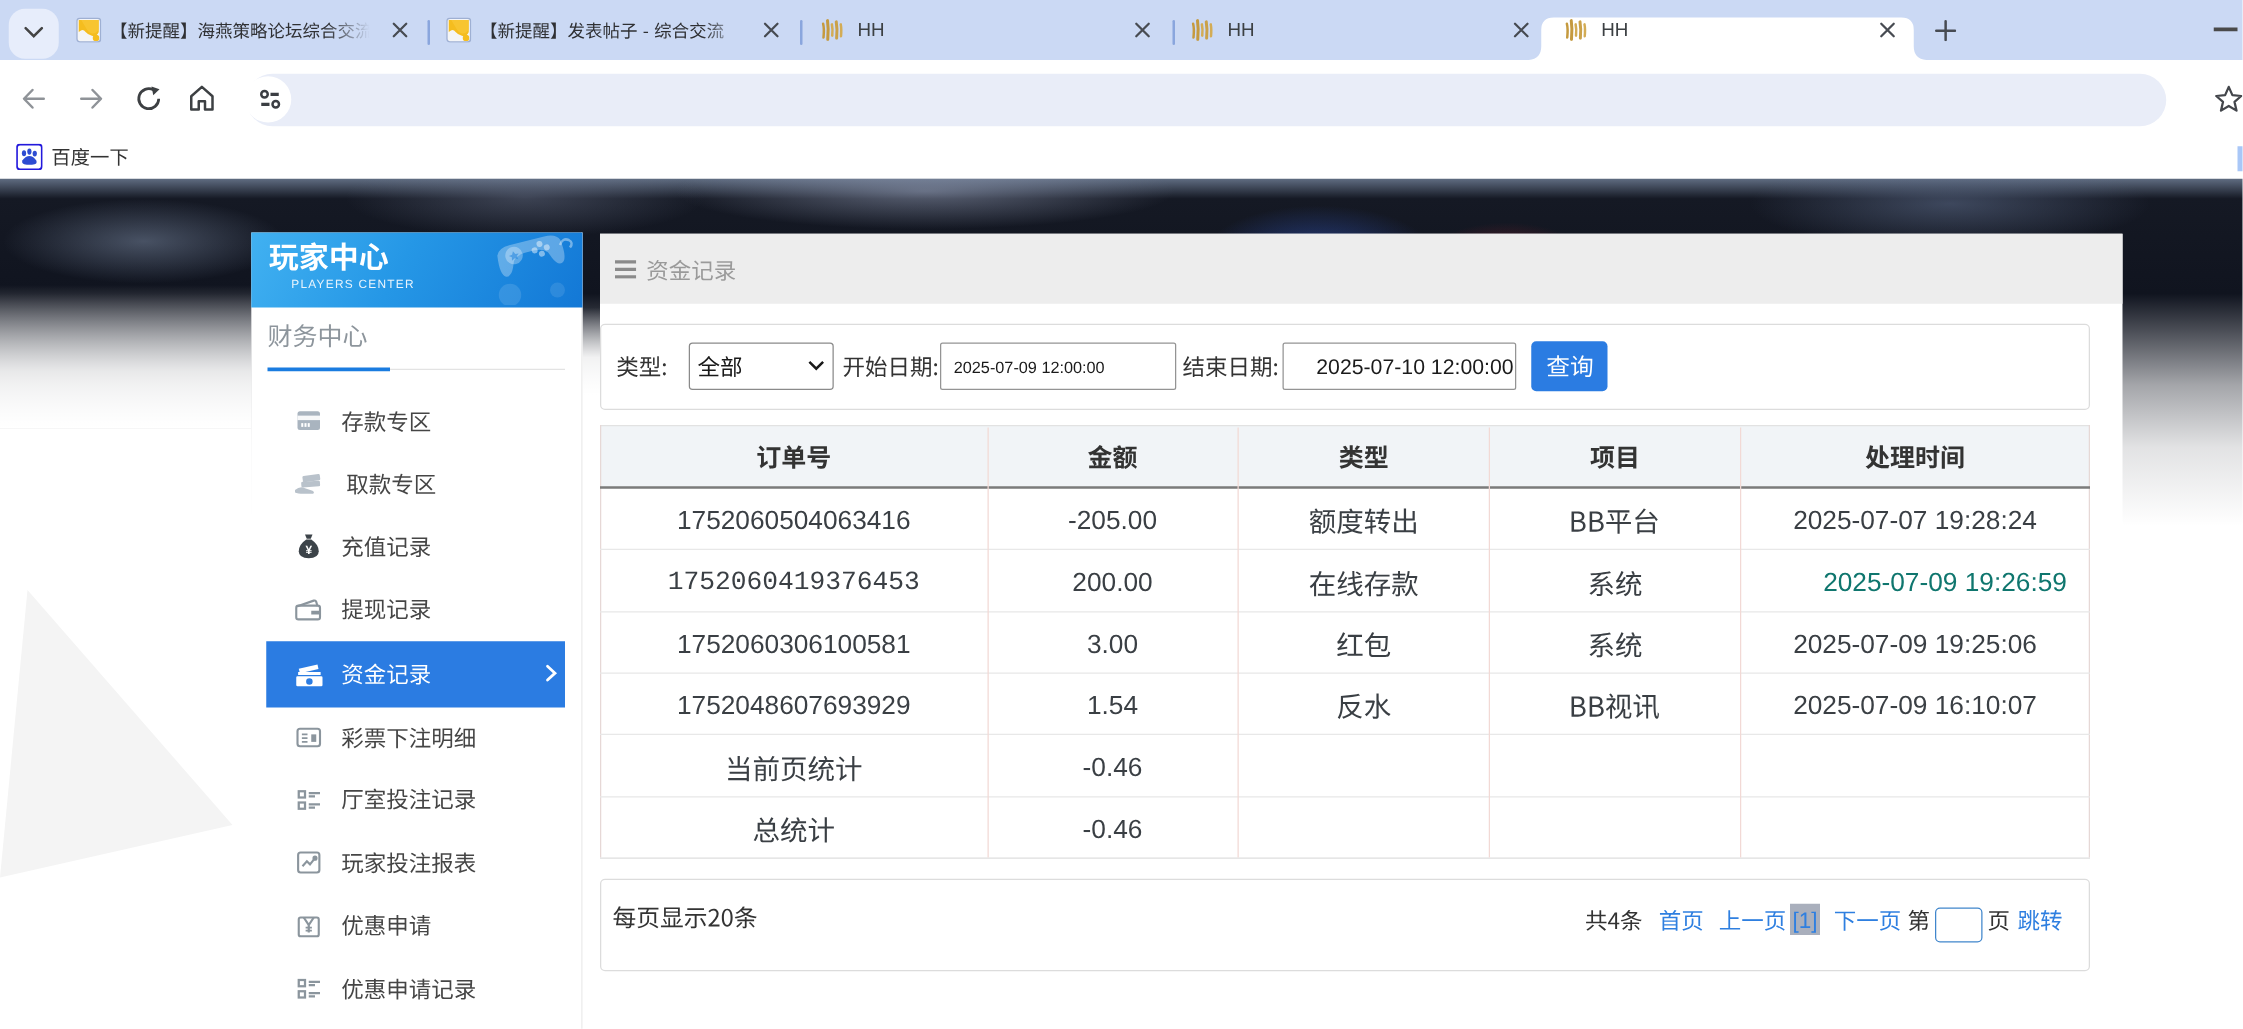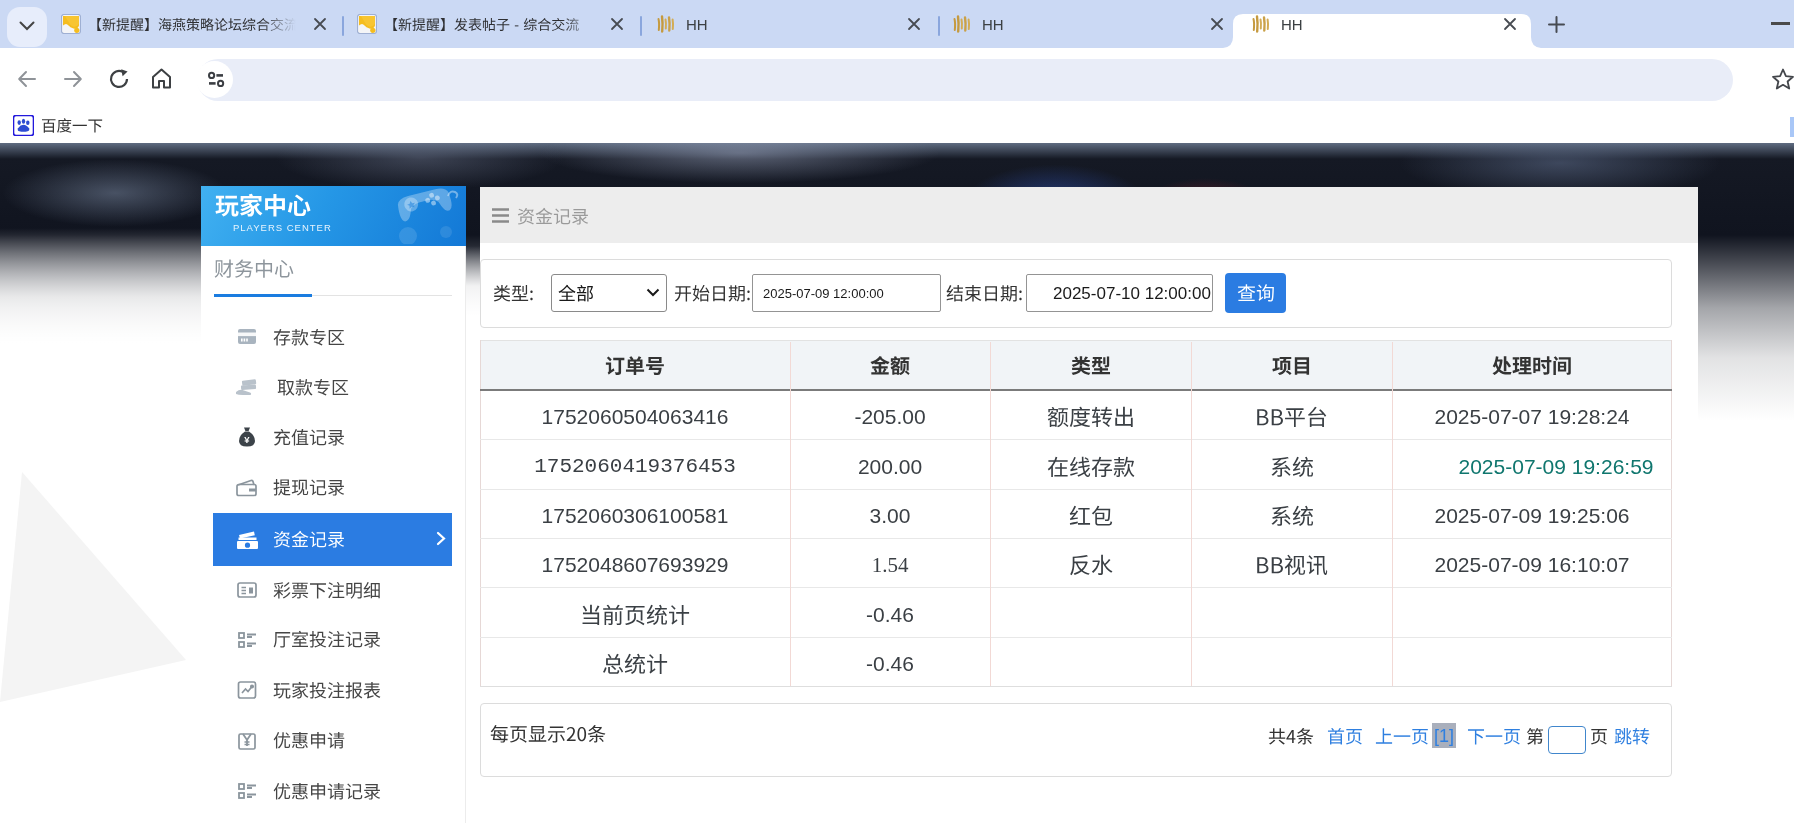--- a/index.html
+++ b/index.html
@@ -598,21 +598,21 @@
     <div style="position:absolute;left:1269.5px;top:500.9px;width:44px;height:29px">
       <svg style="overflow:visible" width="44" height="29" viewBox="0 0 44 29">
         <g transform="translate(0,23.3)" fill="#3a3f44">
           <path transform="translate(0.0,0) scale(0.022000,-0.022000)" d="M286 224C233 152 150 78 70 30C90 19 121 -6 136 -20C212 34 301 116 361 197ZM636 190C719 126 822 34 872 -22L936 23C882 80 779 168 695 229ZM664 444C690 420 718 392 745 363L305 334C455 408 608 500 756 612L698 660C648 619 593 580 540 543L295 531C367 582 440 646 507 716C637 729 760 747 855 770L803 833C641 792 350 765 107 753C115 736 124 706 126 688C214 692 308 698 401 706C336 638 262 578 236 561C206 539 182 524 162 521C170 502 181 469 183 454C204 462 235 466 438 478C353 425 280 385 245 369C183 338 138 319 106 315C115 295 126 260 129 245C157 256 196 261 471 282V20C471 9 468 5 451 4C435 3 380 3 320 6C332 -15 345 -47 349 -69C422 -69 472 -68 505 -56C539 -44 547 -23 547 19V288L796 306C825 273 849 242 866 216L926 252C885 313 799 405 722 474Z"></path>
           <path transform="translate(22.0,0) scale(0.022000,-0.022000)" d="M698 352V36C698 -38 715 -60 785 -60C799 -60 859 -60 873 -60C935 -60 953 -22 958 114C939 119 909 131 894 145C891 24 887 6 865 6C853 6 806 6 797 6C775 6 772 9 772 36V352ZM510 350C504 152 481 45 317 -16C334 -30 355 -58 364 -77C545 -3 576 126 584 350ZM42 53 59 -21C149 8 267 45 379 82L367 147C246 111 123 74 42 53ZM595 824C614 783 639 729 649 695H407V627H587C542 565 473 473 450 451C431 433 406 426 387 421C395 405 409 367 412 348C440 360 482 365 845 399C861 372 876 346 886 326L949 361C919 419 854 513 800 583L741 553C763 524 786 491 807 458L532 435C577 490 634 568 676 627H948V695H660L724 715C712 747 687 802 664 842ZM60 423C75 430 98 435 218 452C175 389 136 340 118 321C86 284 63 259 41 255C50 235 62 198 66 182C87 195 121 206 369 260C367 276 366 305 368 326L179 289C255 377 330 484 393 592L326 632C307 595 286 557 263 522L140 509C202 595 264 704 310 809L234 844C190 723 116 594 92 561C70 527 51 504 33 500C43 479 55 439 60 423Z"></path>
         </g>
       </svg>
     </div>
     <div style="position:absolute;font-family:'Liberation Sans',sans-serif;font-size:21.0px;color:#3a3f44;line-height:26px;white-space:nowrap;left:1532.0px;top:502.9px;transform:translateX(-50%);">2025-07-09 19:25:06</div>
     <div style="position:absolute;font-family:'Liberation Sans',sans-serif;font-size:21.0px;color:#3a3f44;line-height:26px;white-space:nowrap;left:635.0px;top:552.1px;transform:translateX(-50%);">1752048607693929</div>
-    <div style="position:absolute;font-family:Liberation Serif, serif;font-size:21.0px;color:#3a3f44;line-height:26px;white-space:nowrap;left:890.0px;top:552.1px;transform:translateX(-50%);">1.54</div>
+    <div style="position:absolute;font-family:Liberation Sans, sans-serif;font-size:21.0px;color:#3a3f44;line-height:26px;white-space:nowrap;left:890.0px;top:552.1px;transform:translateX(-50%);">1.54</div>
     <div style="position:absolute;left:1068.5px;top:550.2px;width:44px;height:29px">
       <svg style="overflow:visible" width="44" height="29" viewBox="0 0 44 29">
         <g transform="translate(0,23.3)" fill="#3a3f44">
           <path transform="translate(0.0,0) scale(0.022000,-0.022000)" d="M804 831C660 790 394 765 169 754V488C169 332 160 115 55 -39C74 -47 106 -69 120 -83C224 70 244 297 246 462H313C359 330 424 221 511 134C423 68 321 21 214 -7C229 -24 248 -54 257 -75C371 -41 478 10 570 82C657 13 763 -38 890 -71C900 -50 921 -20 937 -5C815 22 712 68 628 131C729 227 808 353 852 517L801 539L786 535H246V690C463 700 705 726 866 771ZM754 462C713 349 649 255 568 182C489 257 429 351 389 462Z"></path>
           <path transform="translate(22.0,0) scale(0.022000,-0.022000)" d="M71 584V508H317C269 310 166 159 39 76C57 65 87 36 100 18C241 118 358 306 407 568L358 587L344 584ZM817 652C768 584 689 495 623 433C592 485 564 540 542 596V838H462V22C462 5 456 1 440 0C424 -1 372 -1 314 1C326 -22 339 -59 343 -81C420 -81 469 -79 500 -65C530 -52 542 -28 542 23V445C633 264 763 106 919 24C932 46 957 77 975 93C854 149 745 253 660 377C730 436 819 527 885 604Z"></path>
         </g>
       </svg>
     </div>
     <div style="position:absolute;left:1255.0px;top:550.2px;width:73px;height:29px">
       <svg style="overflow:visible" width="73" height="29" viewBox="0 0 73 29">

